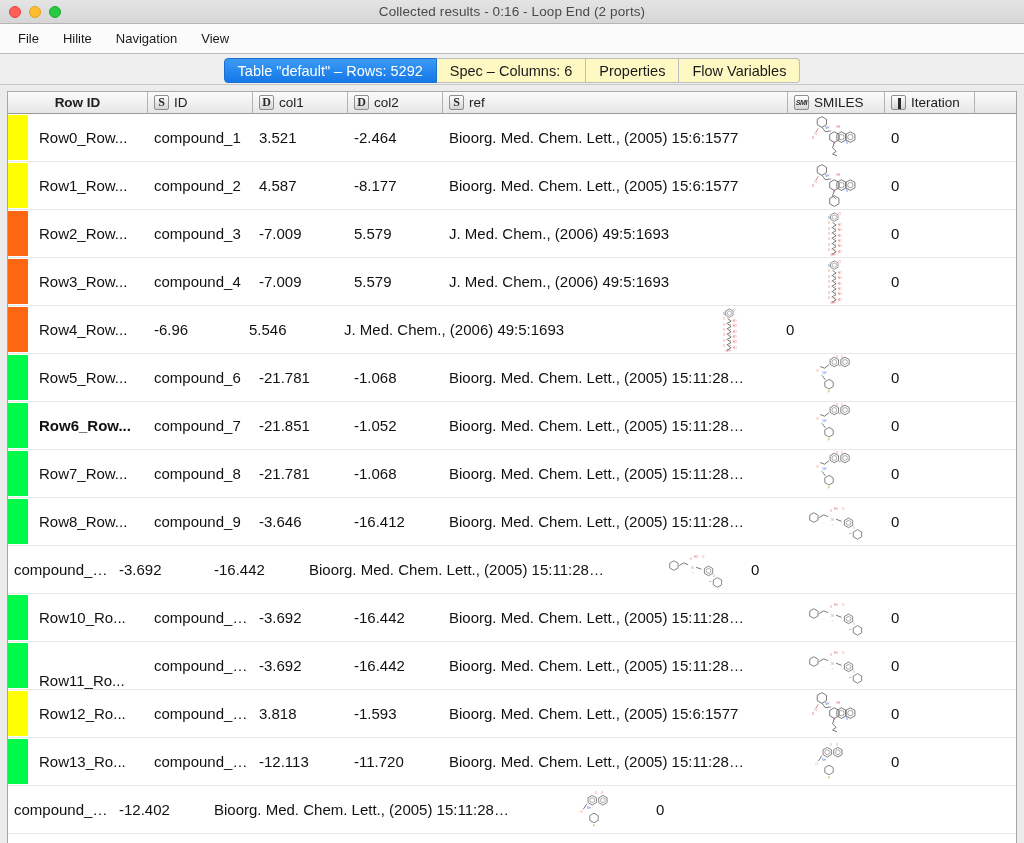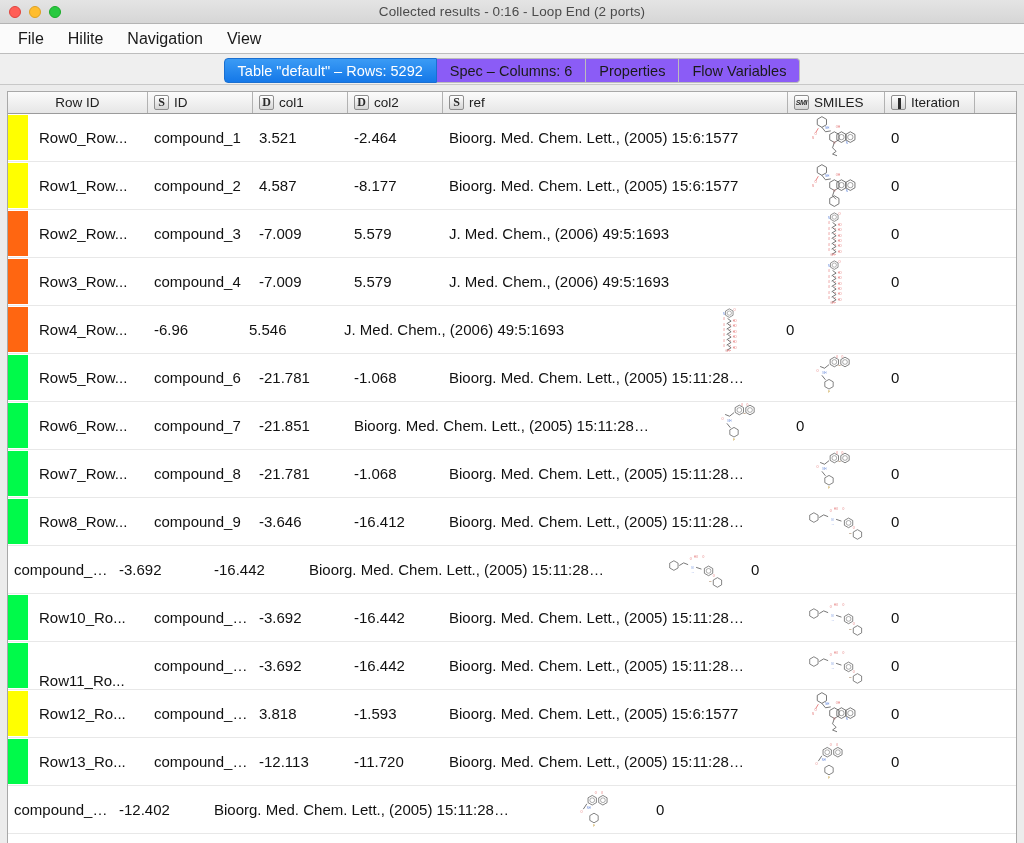--- a/index.html
+++ b/index.html
@@ -47,21 +47,21 @@
   
   .menubar {
     height: 30px;
     background: #fbfbfb;
     border-bottom: 1px solid #bdbdbd;
     display: flex;
     align-items: center;
     padding-left: 6px;
   }
   .menu-item {
-    font-size: 16px;
+    font-size: 13px;
     color: #1a1a1a;
     padding: 2px 12px;
     cursor: default;
     line-height: 20px;
   }
 
   
   .tabstrip {
     height: 31px;
     background: #efefef;
@@ -75,21 +75,21 @@
     display: flex;
     align-items: stretch;
     height: 25px;
     margin-bottom: 1px;
   }
   .tab {
     display: flex; align-items: center; justify-content: center;
     font-size: 14.5px;
     color: #1a1a1a;
     padding: 0 13px;
-    background: #8b5cf6;
+    background: #fef9c3;
     border: 1px solid #bcbcbc;
     border-left: none;
     cursor: default;
     white-space: nowrap;
   }
   .tab:first-child { border-left: 1px solid #bcbcbc; border-radius: 4px 0 0 4px; }
   .tab:last-child  { border-radius: 0 4px 4px 0; }
   .tab.active {
     background: linear-gradient(to bottom, #3b9bf5 0%, #1478e8 100%);
     color: #ffffff;
@@ -124,21 +124,21 @@
     font-size: 13.5px;
     color: #202020;
     border-right: 1px solid #b2b2b2;
     background: linear-gradient(to bottom, #fbfbfb 0%, #e6e6e6 100%);
     padding: 0 6px;
     overflow: hidden;
     white-space: nowrap;
     cursor: default;
     flex: none;
   }
-  .th.rowid { justify-content: center; }
+  .th.rowid { justify-content: center; font-weight: bold; }
   .th-spacer {
     flex: 1 1 auto;
     background: linear-gradient(to bottom, #fbfbfb 0%, #e6e6e6 100%);
     border-right: none;
   }
   .type-icon {
     display: inline-flex;
     align-items: center;
     justify-content: center;
     width: 15px; height: 15px;
@@ -573,29 +573,32 @@
               <polygon points="24.0,28.6 28.7,31.3 28.7,36.7 24.0,39.4 19.3,36.7 19.3,31.3" fill="none" stroke="#555" stroke-width="0.81"></polygon>
               <text x="24" y="44" font-size="3" fill="#b8860b" font-family="Liberation Sans, sans-serif" text-anchor="middle">F</text>
             </svg>
           </div>
           <div class="cell" style="width: 90px;">
             <span>0</span>
           </div>
           <div class="cell-spacer"></div>
         </div>
         <div class="trow">
-          <div class="cell rowid" style="width: 140px;">
+          <div class="cell rowid" style="width: 140px; font-weight: bold;">
             <div class="swatch" style="background: rgb(0, 250, 74);"></div>
             <span class="rowid-label">Row6_Row...</span>
           </div>
           <div class="cell" style="width: 105px;">
             <span>compound_7</span>
           </div>
           <div class="cell numeric" style="width: 95px;">
             <span>-21.851</span>
+          </div>
+          <div class="cell numeric" style="width: 95px;">
+            <span>-1.052</span>
           </div>
           <div class="cell" style="width: 345px;">
             <span>Bioorg. Med. Chem. Lett., (2005) 15:11:28…</span>
           </div>
           <div class="smiles-cell" style="width: 97px;">
             <svg width="66" height="48" viewBox="0 0 66 54">
               <polygon points="30.0,3.6 34.7,6.3 34.7,11.7 30.0,14.4 25.3,11.7 25.3,6.3" fill="none" stroke="#555" stroke-width="0.81"></polygon>
               <circle cx="30" cy="9" r="2.7" fill="none" stroke="#555" stroke-width="0.54"></circle>
               <polygon points="42.0,3.6 46.7,6.3 46.7,11.7 42.0,14.4 37.3,11.7 37.3,6.3" fill="none" stroke="#555" stroke-width="0.81"></polygon>
               <circle cx="42" cy="9" r="2.7" fill="none" stroke="#555" stroke-width="0.54"></circle>

